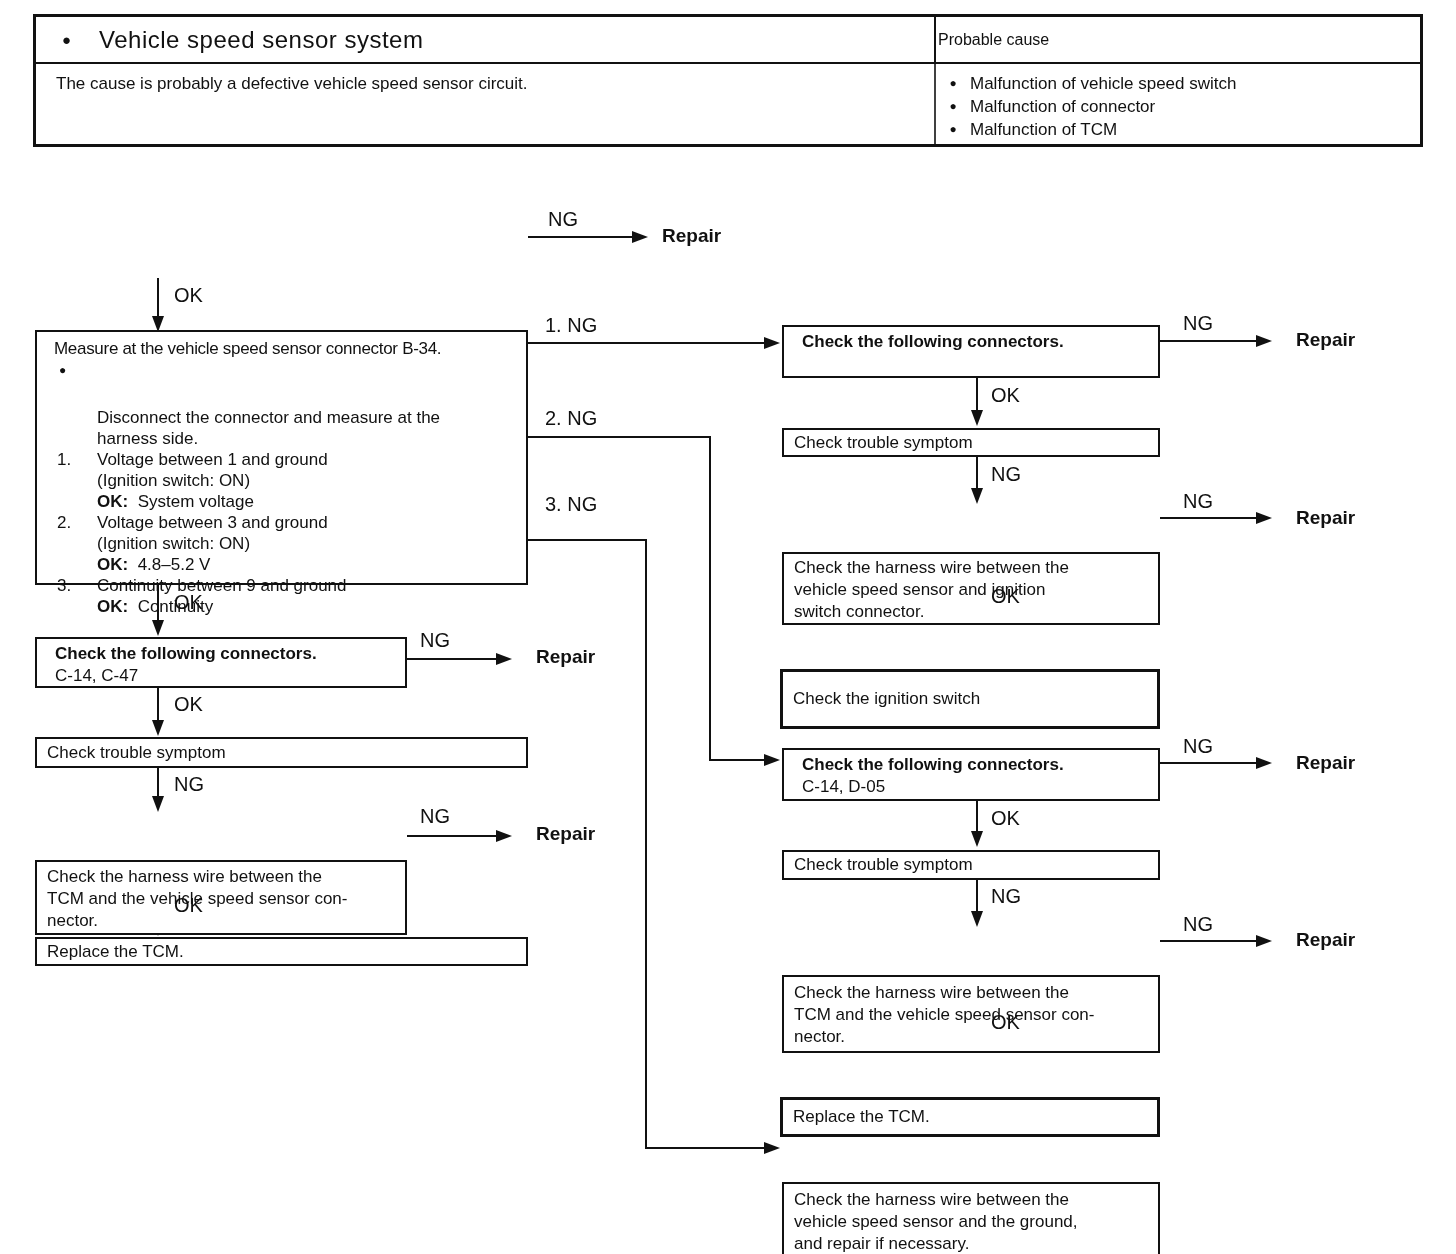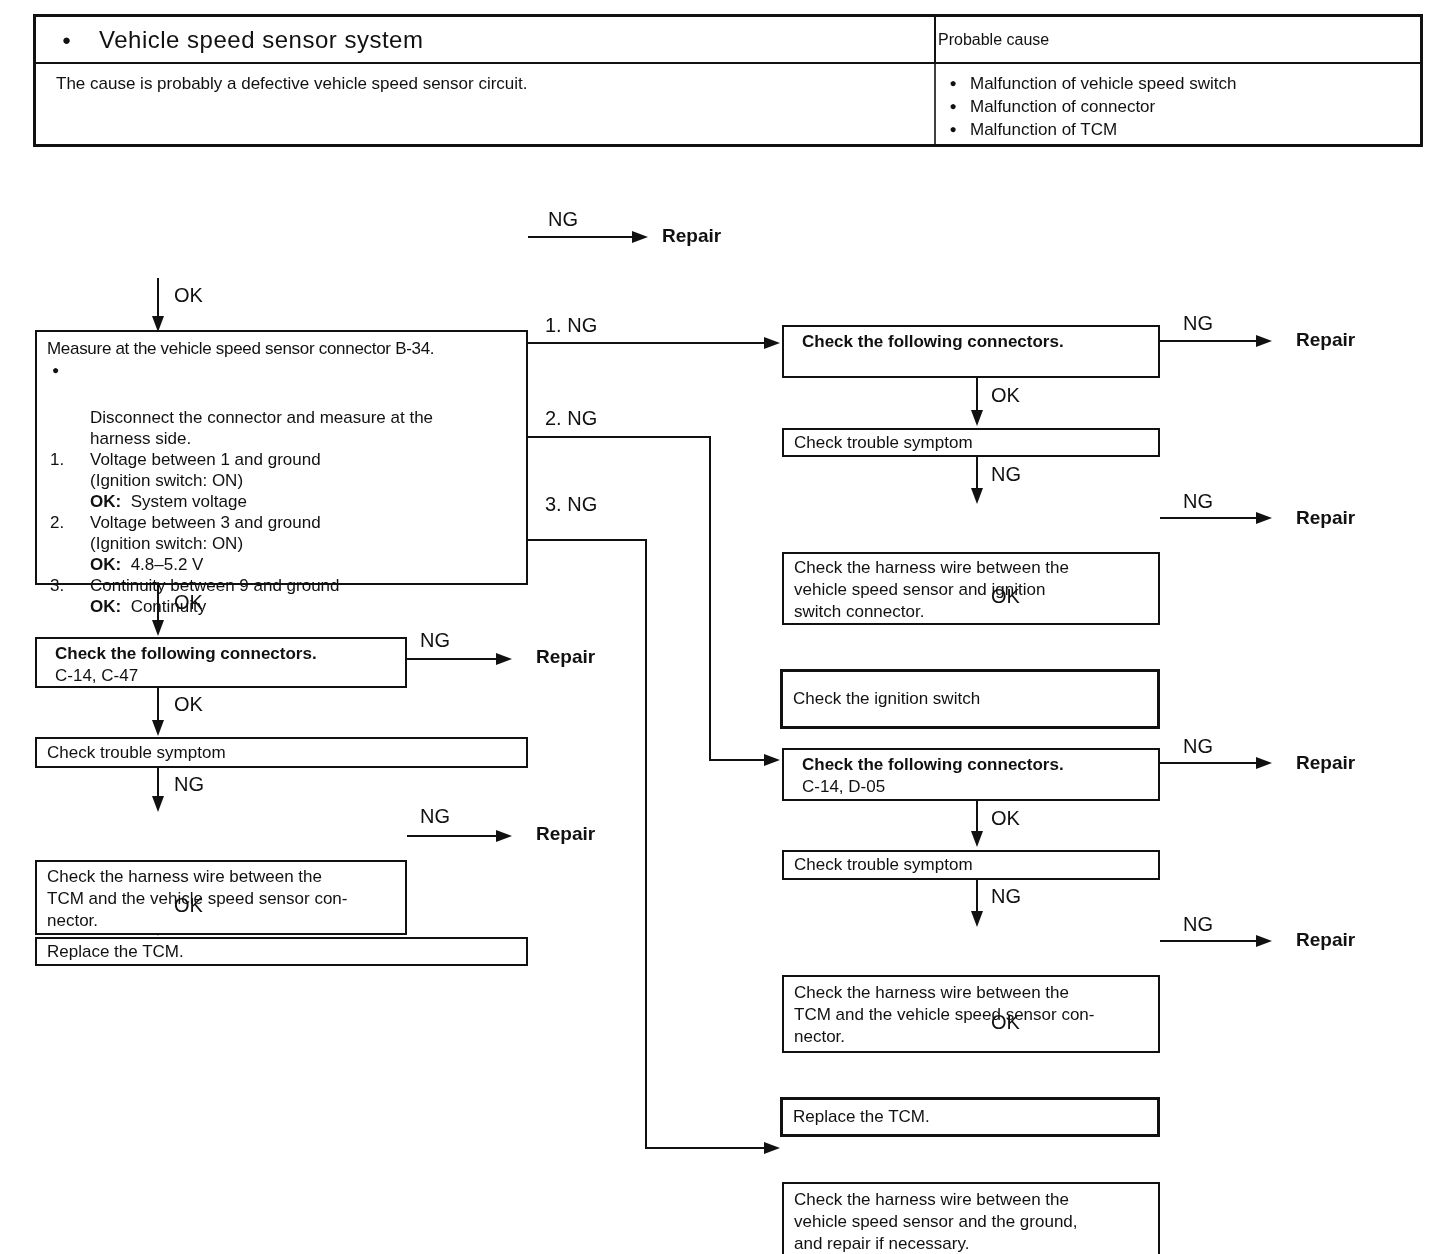--- a/index.html
+++ b/index.html
@@ -23,21 +23,21 @@
   .pc-bullet{width:34px;text-align:center;font-size:12px;flex:0 0 34px;}
   
   .fbox{position:absolute;border:2px solid #111;box-sizing:border-box;background:#fff;
         font-size:17px;line-height:22px;}
   .thick{border-width:3px;margin-top:47px;}
   .pad{padding:4px 18px;}
   .vcenter{display:flex;align-items:center;padding-left:10px;}
   .multi{white-space:pre-line;margin-top:47px;}
   .b{font-weight:bold;}
   
-  #box-measure{padding:5px 8px 0 10px;line-height:21px;}
+  #box-measure{padding:5px 8px 0 17px;line-height:21px;}
   .m-title{line-height:23px;letter-spacing:-0.3px;}
   .m-row{display:grid;grid-template-columns:43px 1fr;}
   .m-num{padding-left:3px;}
   .m-bul{padding-left:5px;font-size:12px;line-height:21px;}
   
   .lbl{position:absolute;font-size:20px;line-height:24px;}
   .res{position:absolute;font-weight:bold;font-size:19px;line-height:24px;}
   
   #wires{position:absolute;left:0;top:0;pointer-events:none;}
 </style>

